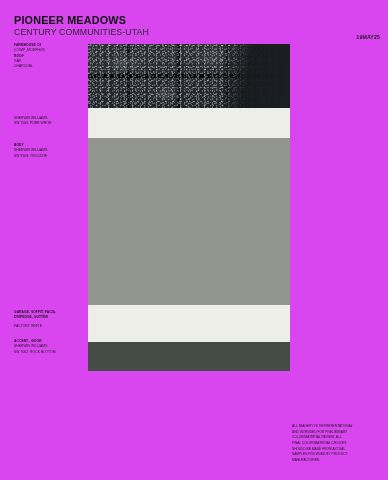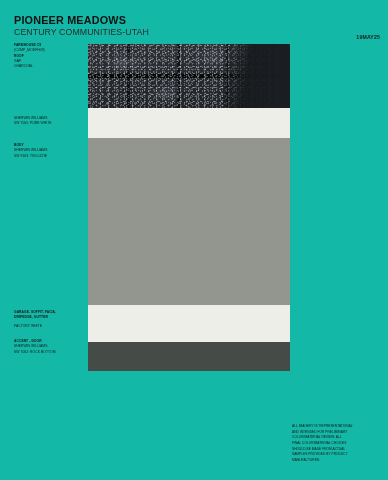--- a/index.html
+++ b/index.html
@@ -12,21 +12,21 @@
     height: 480px;
     position: relative;
     font-family: "Liberation Sans", sans-serif;
     color: #1a1a1a;
     overflow: hidden;
   }
 
   .sheet {
     position: absolute;
     inset: 0;
-    background: #14b8a6;
+    background: #d946ef;
   }
 
   
   .header {
     position: absolute;
     left: 14px;
     top: 14px;
     width: 260px;
   }
   .project-title {

